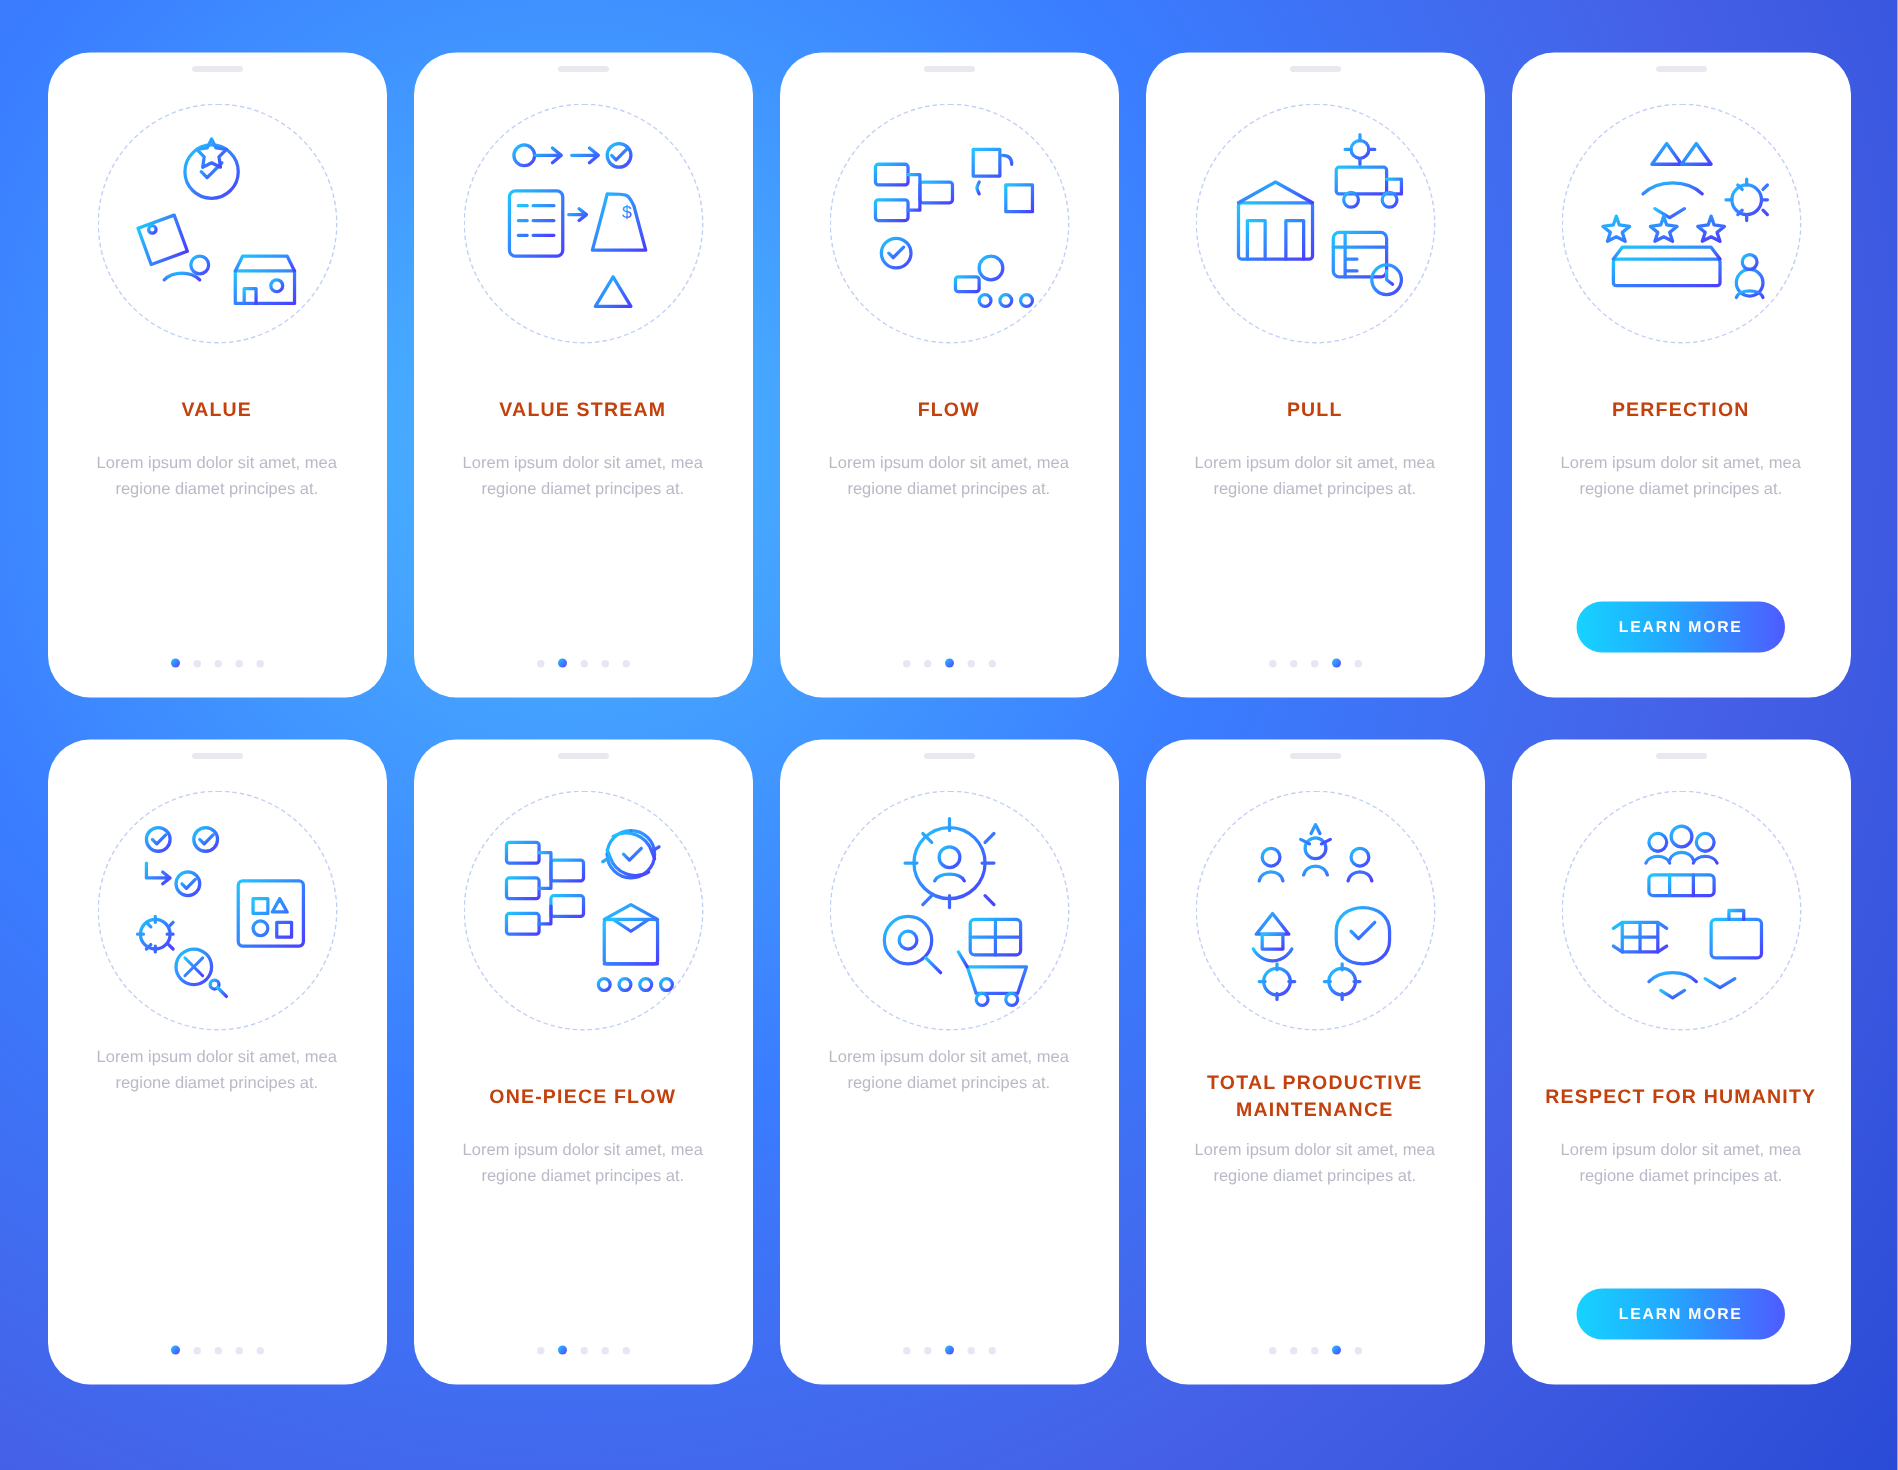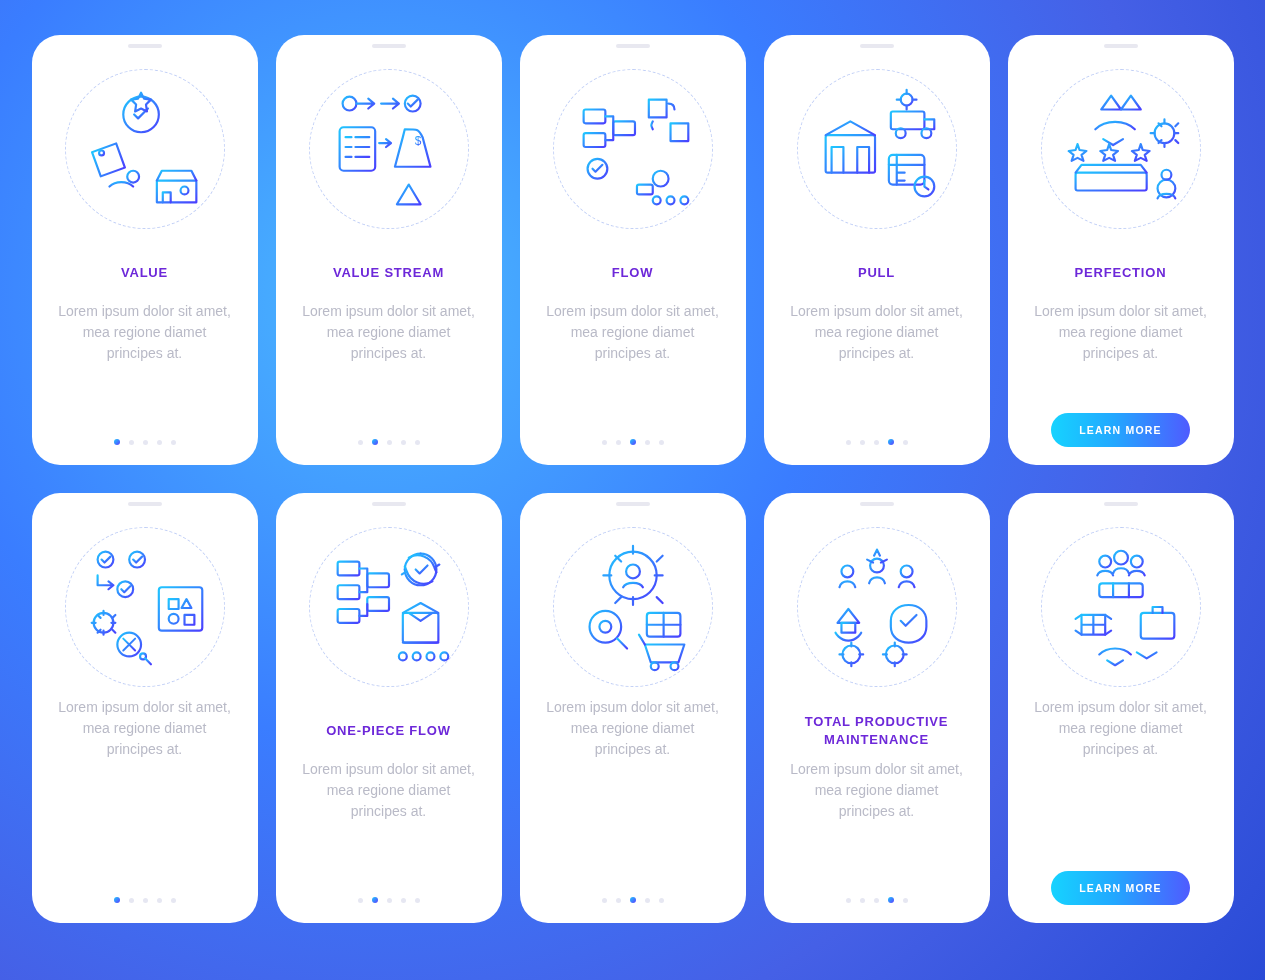--- a/index.html
+++ b/index.html
@@ -38,30 +38,30 @@
     border-radius: 50%;
     display: flex; align-items: center; justify-content: center;
     position: relative;
   }
   .icon-wrap svg { width: 160px; height: 160px; }
   .title {
     margin-top: 26px;
     font-size: 13px;
     font-weight: 700;
     letter-spacing: .8px;
-    color: #6d28d9;
+    color: #c2410c;
     text-align: center;
     text-transform: uppercase;
     line-height: 1.35;
     min-height: 36px;
     display:flex; align-items:center; justify-content:center;
   }
   .desc {
     margin-top: 10px;
-    font-size: 14px;
+    font-size: 11px;
     color: #b9bac7;
     text-align: center;
     line-height: 1.5;
     padding: 0 10px;
   }
   .dots {
     margin-top: auto;
     margin-bottom: 6px;
     display: flex;
     gap: 9px;
@@ -70,21 +70,21 @@
   .dot {
     width: 5px; height: 5px; border-radius: 50%;
     background: #e6e7f2;
   }
   .dot.on {
     background: linear-gradient(135deg,#1ec8ff,#5a3fff);
     width: 6px; height: 6px;
   }
   .cta-btn {
     margin-top: auto;
-    margin-bottom: 4px;
+    margin-bottom: 16px;
     height: 34px;
     border-radius: 18px;
     border: none;
     background: linear-gradient(90deg,#16d3ff,#22a8ff 45%,#4f5bff);
     color: #fff;
     font-size: 10.5px;
     font-weight: 600;
     letter-spacing: 1.2px;
     cursor: pointer;
     padding: 0 28px;
@@ -402,16 +402,17 @@
             <path d="M34 92l6-4m30 4l-6-4M34 104l6 4m30-4l-6 4"></path>
     <rect x="100" y="86" width="34" height="26" rx="3"></rect>
             <path d="M112 86v-6h10v6"></path>
             <path d="M100 96h34"></path>
     <path d="M58 128c8-8 24-8 32 0"></path>
             <path d="M66 134l8 5 8-5"></path>
             <path d="M96 126l10 6 10-6"></path>
   </g>
         </svg>
       </div>
+      <div class="title">RESPECT FOR HUMANITY</div>
       <div class="desc">Lorem ipsum dolor sit amet, mea regione diamet principes at.</div>
       <button class="cta-btn">LEARN MORE</button>
     </div>
   </div>
 
 </body></html>

